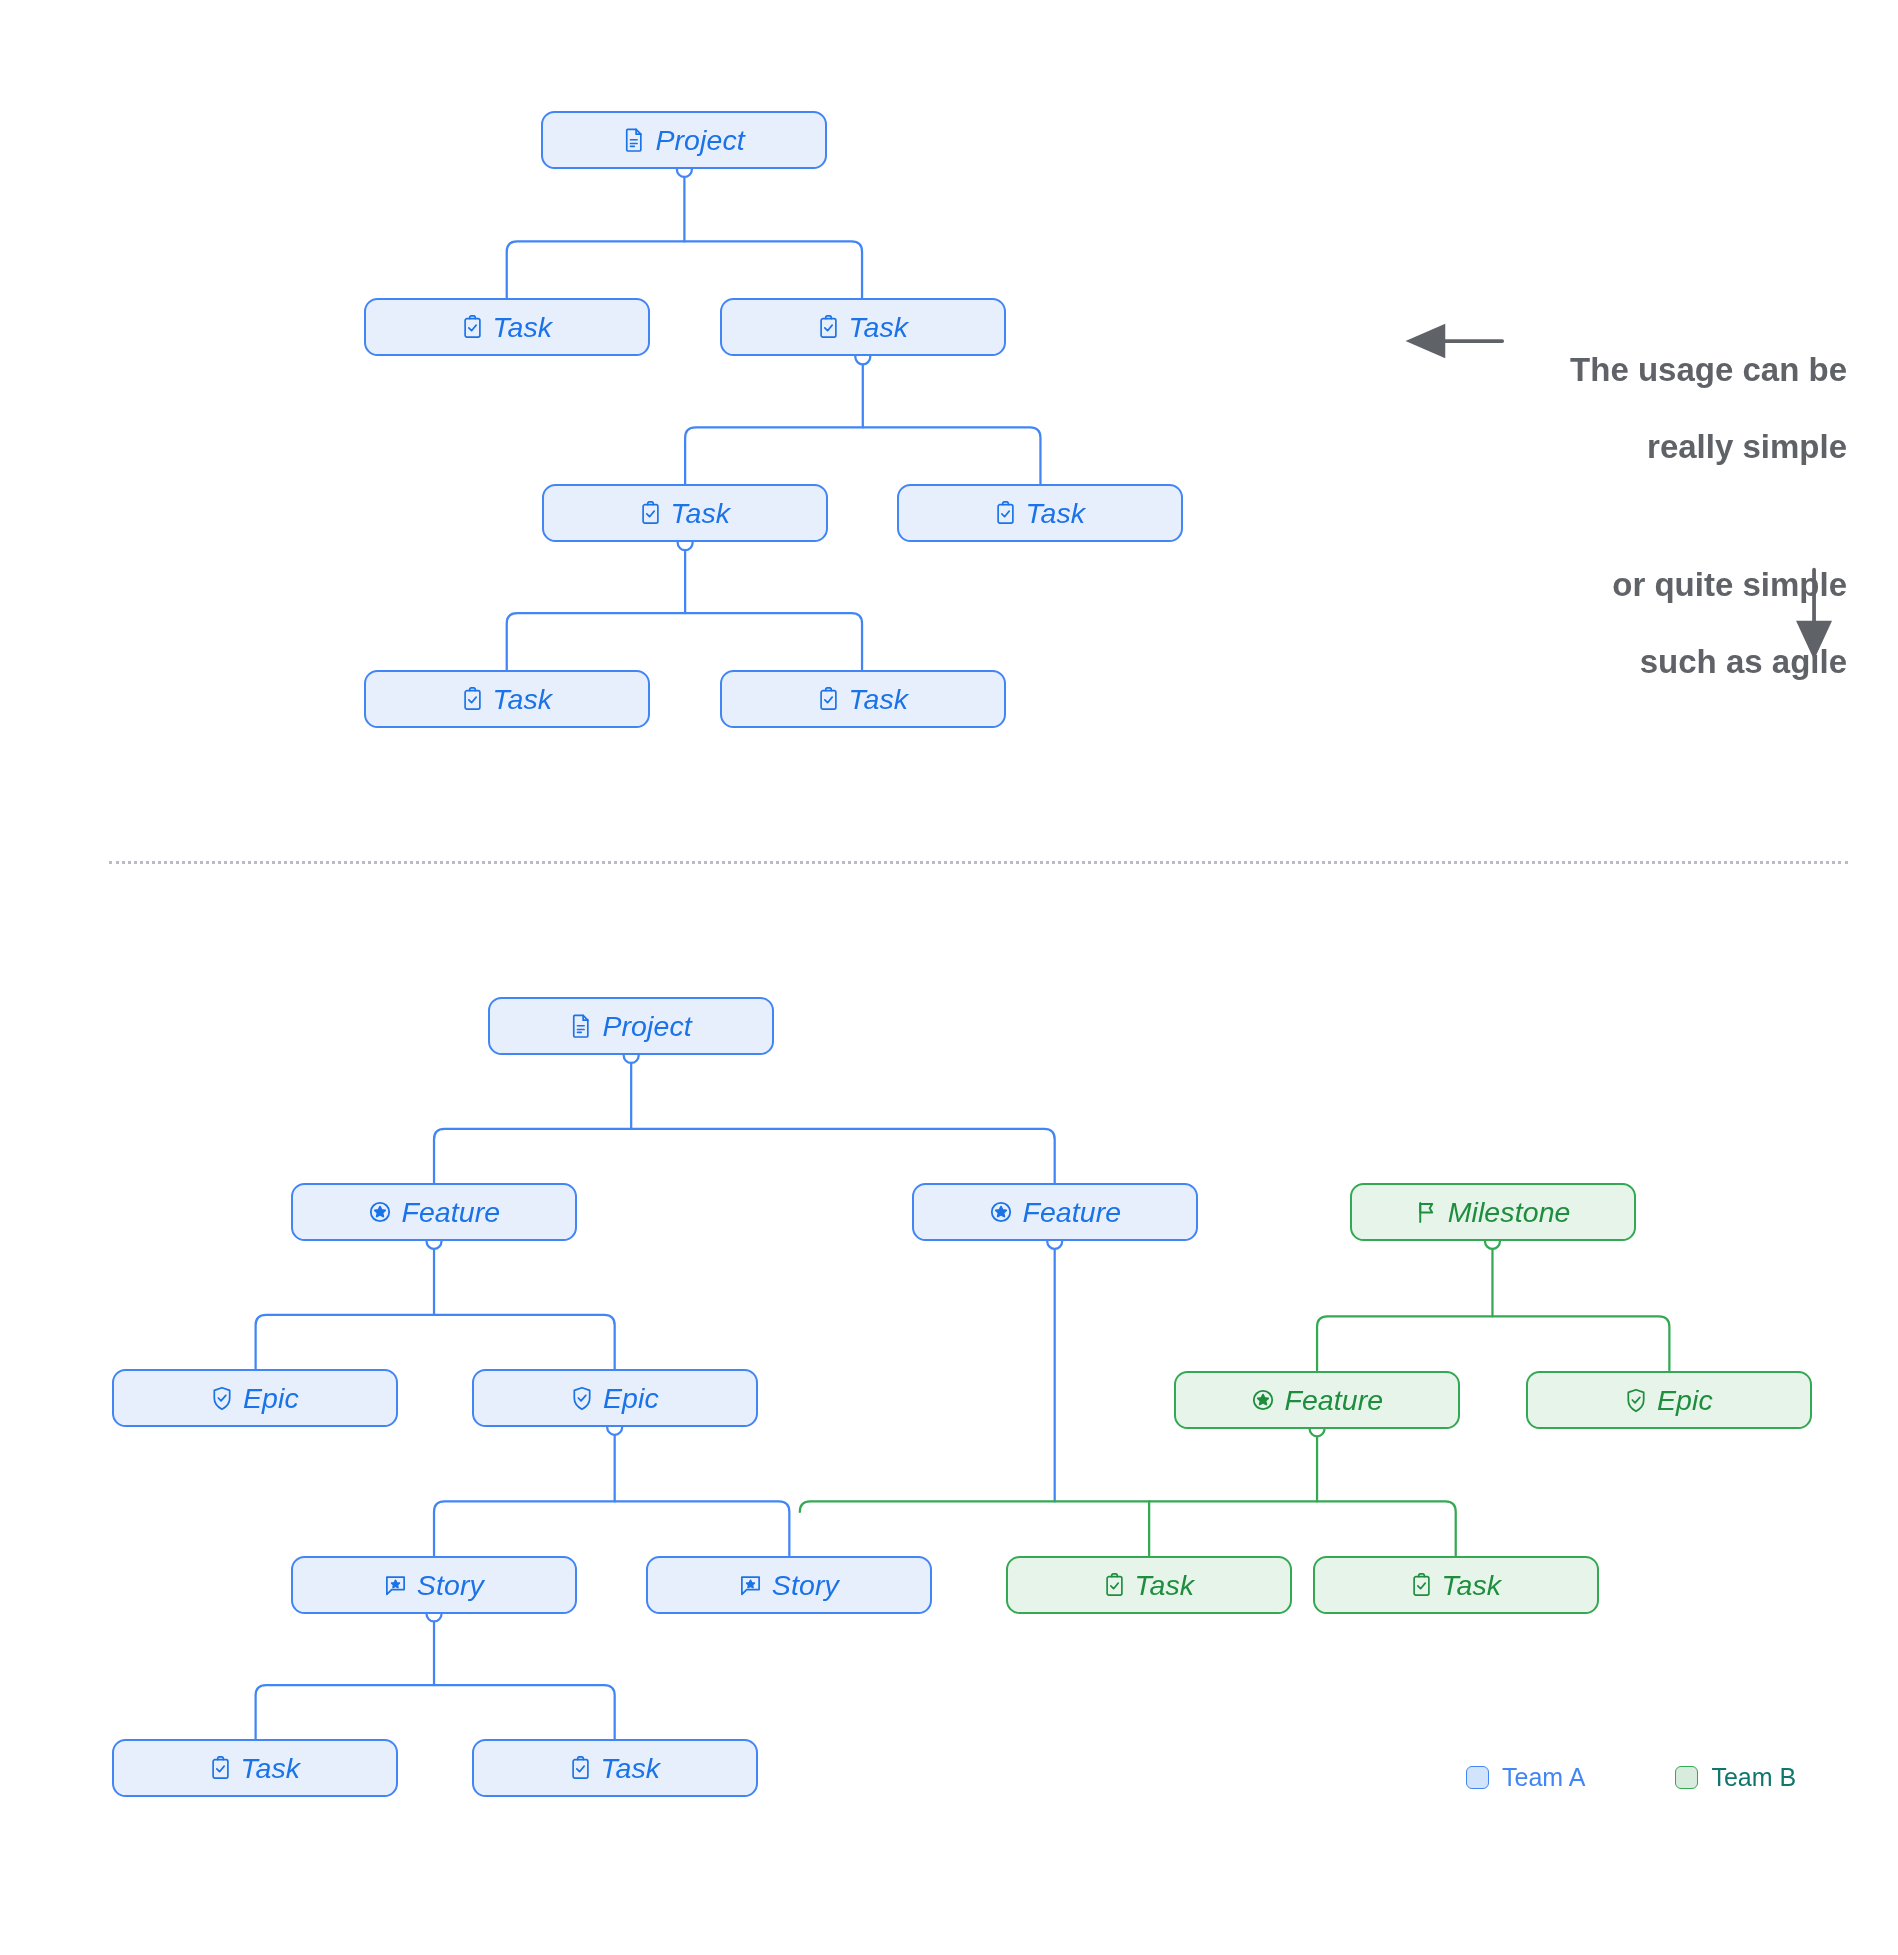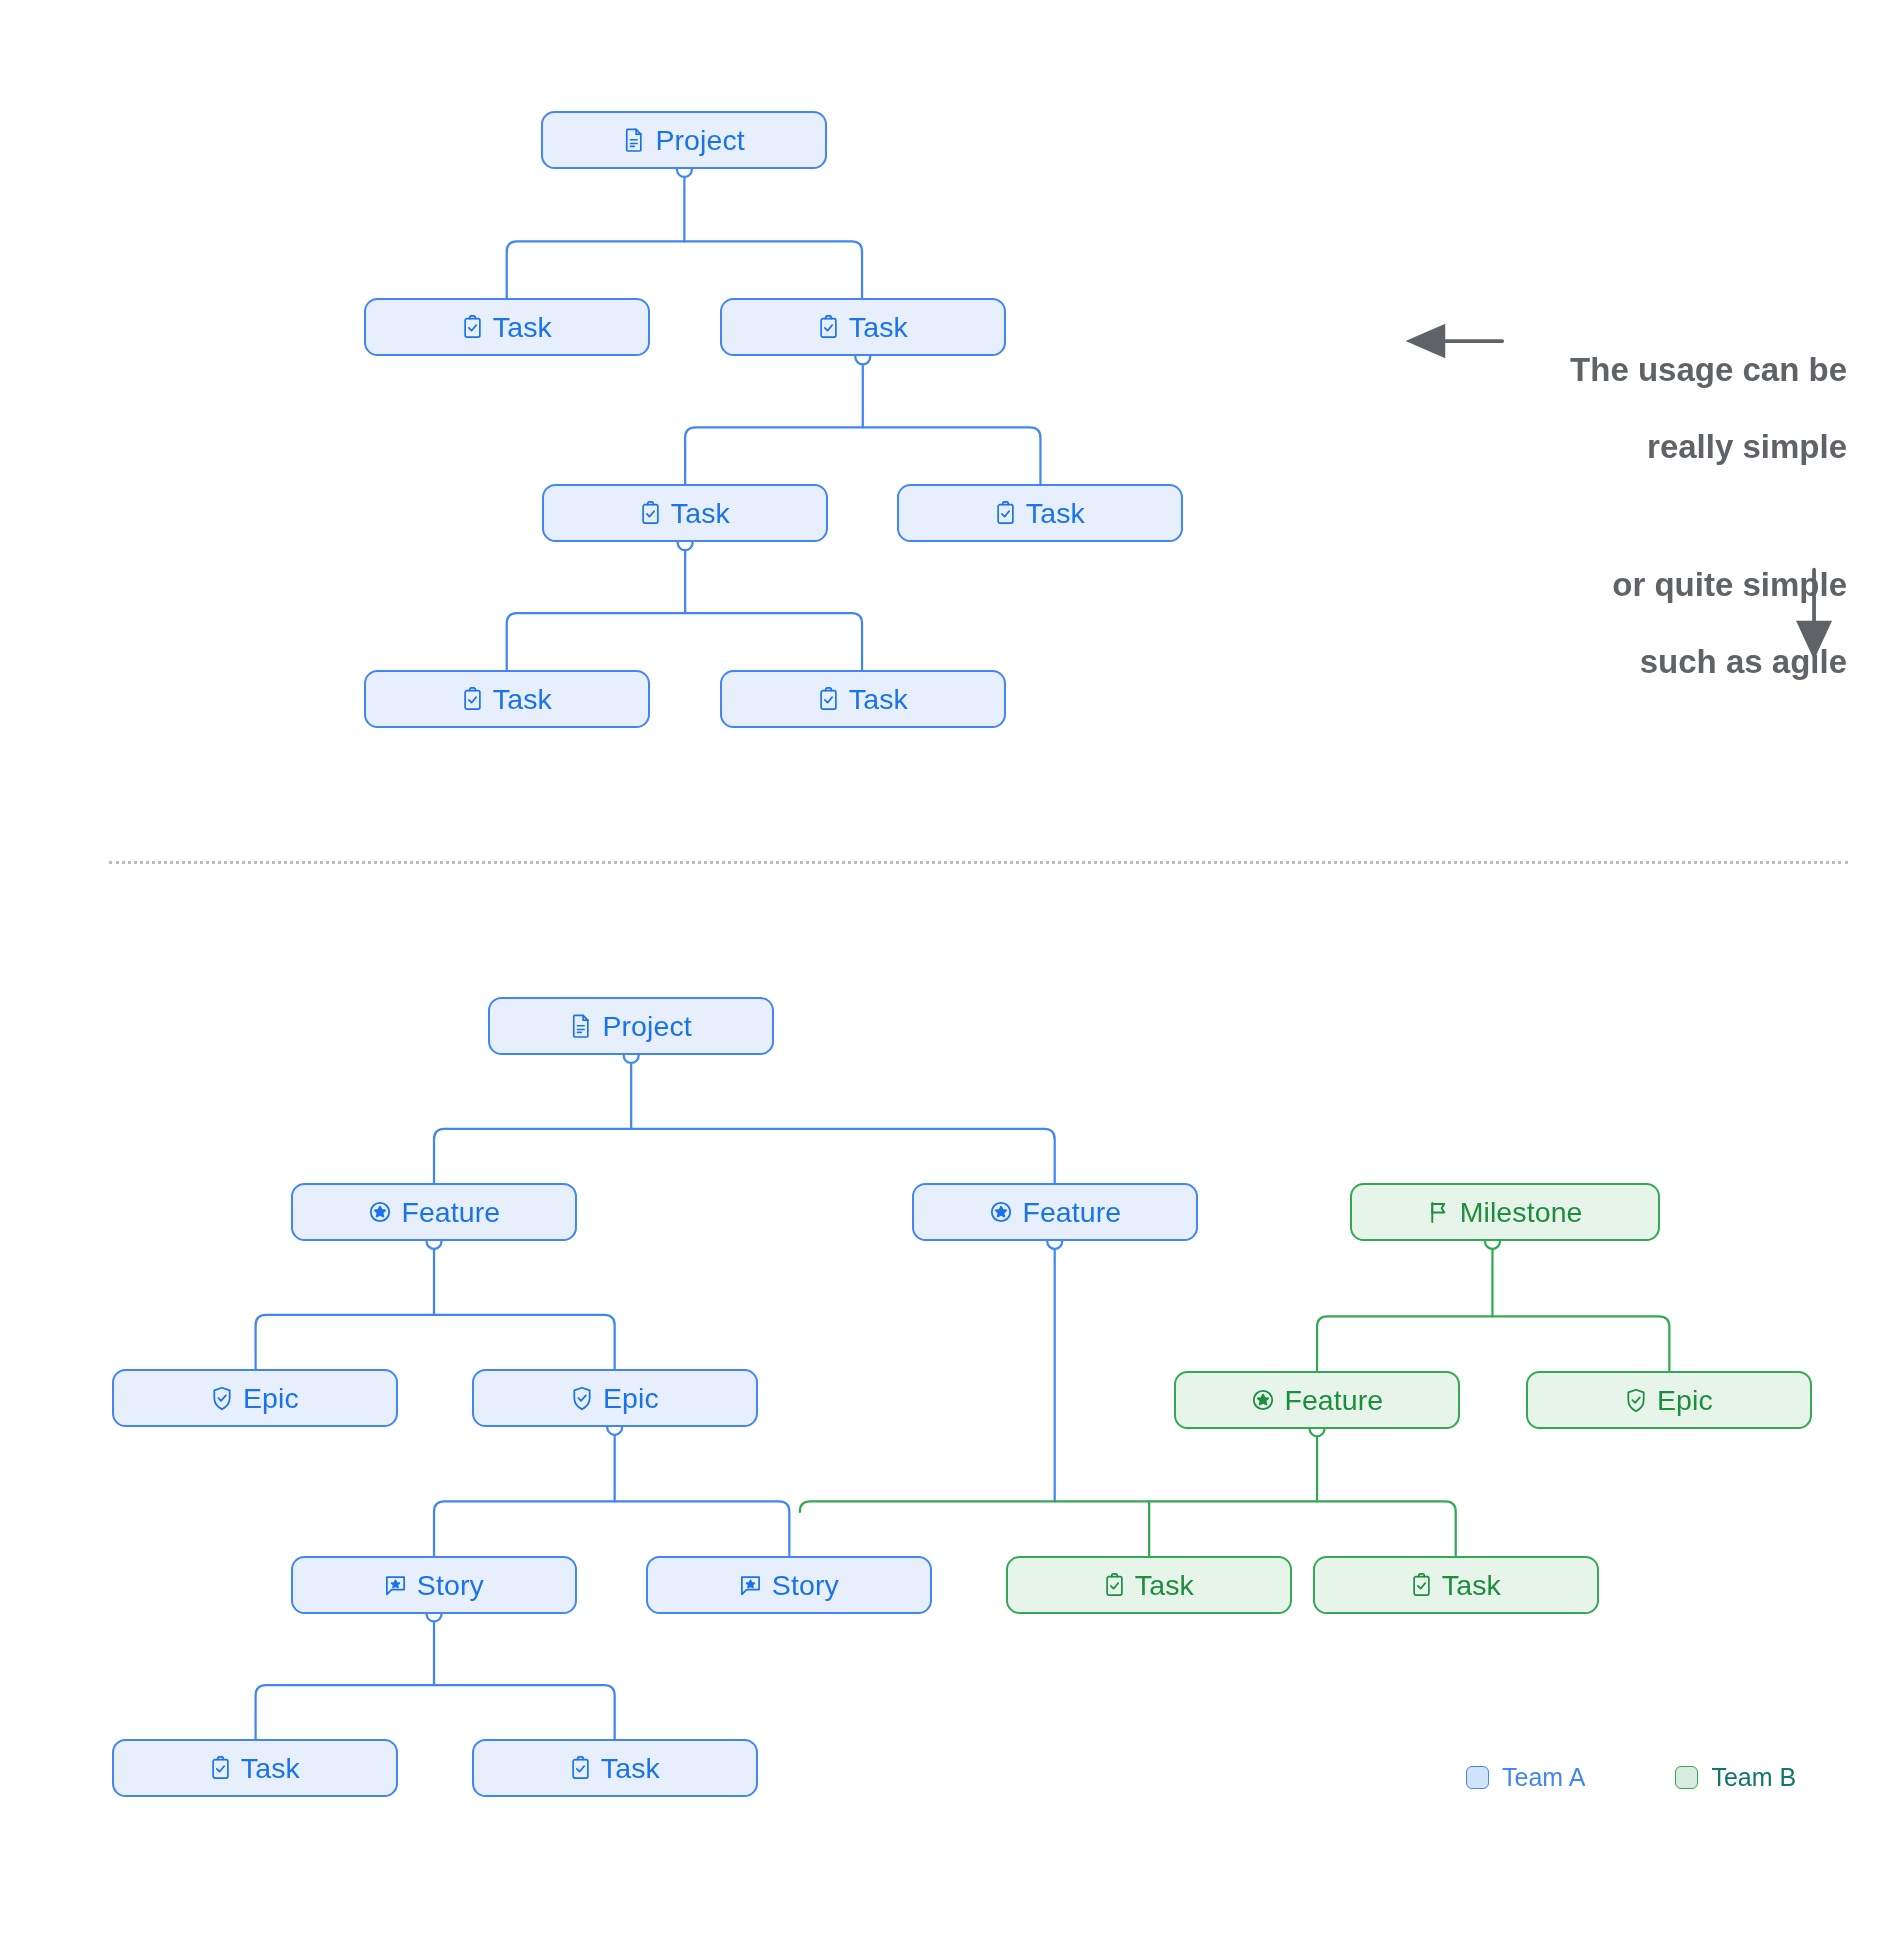--- a/index.html
+++ b/index.html
@@ -34,21 +34,21 @@
     letter-spacing: 0.1px;
     white-space: nowrap;
   }
   .node.green {
     border-color: #34a853;
     background: #e6f4ea;
     color: #1e8e3e;
   }
   .node .ico { display: flex; align-items: center; justify-content: center; }
   .node .ico svg { display: block; }
-  .node-label { line-height: 1; }
+  .node-label { line-height: 1; font-style: italic; }
 
   .divider {
     position: absolute;
     height: 0;
     border-top: 3px dotted #b9bcc4;
   }
 
   .annotation {
     position: absolute;
     color: #5f6368;
@@ -278,21 +278,21 @@
   <div class="node" style="left:912px;top:1183px;width:286px;height:58px;">
     <span class="ico">
       <svg width="24" height="24" viewBox="0 0 24 24" fill="none" stroke="#1a73e8" stroke-width="1.8" stroke-linejoin="round">
         <circle cx="12" cy="12" r="9.2"></circle>
         <path d="M12 6.6l1.6 3.4 3.6.4-2.7 2.5.8 3.6L12 14.6 8.7 16.5l.8-3.6L6.8 10.4l3.6-.4z" fill="#1a73e8"></path>
       </svg>
     </span>
     <span class="node-label">Feature</span>
   </div>
 
-  <div class="node green" style="left:1350px;top:1183px;width:310px;height:58px;">
+  <div class="node green" style="left:1350px;top:1183px;width:286px;height:58px;">
     <span class="ico">
       <svg width="22.5" height="24" viewBox="0 0 22 24" fill="none" stroke="#1e8e3e" stroke-width="1.9" stroke-linecap="round" stroke-linejoin="round">
         <path d="M5 22V3"></path>
         <path d="M5 4h12l-2.6 4.2L17 12.5H5z"></path>
       </svg>
     </span>
     <span class="node-label">Milestone</span>
   </div>
 
   <div class="node" style="left:112px;top:1369px;width:286px;height:58px;">

